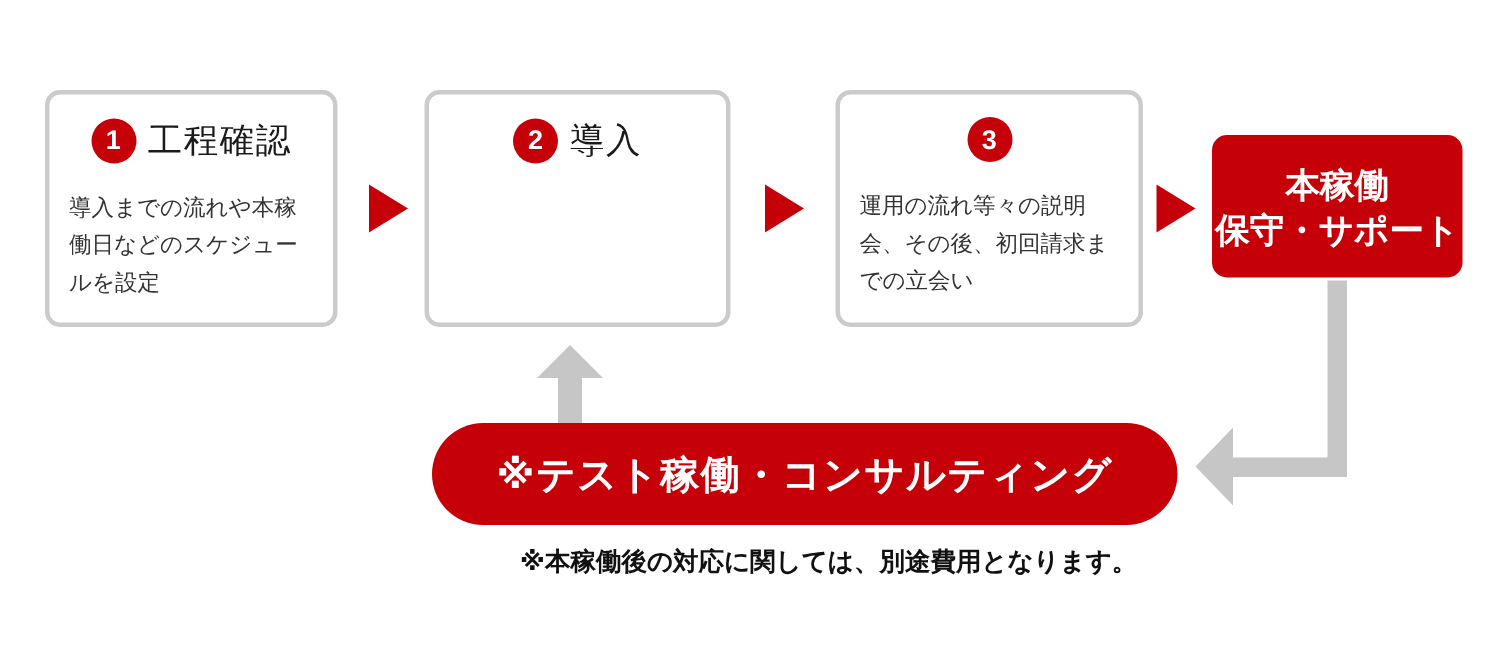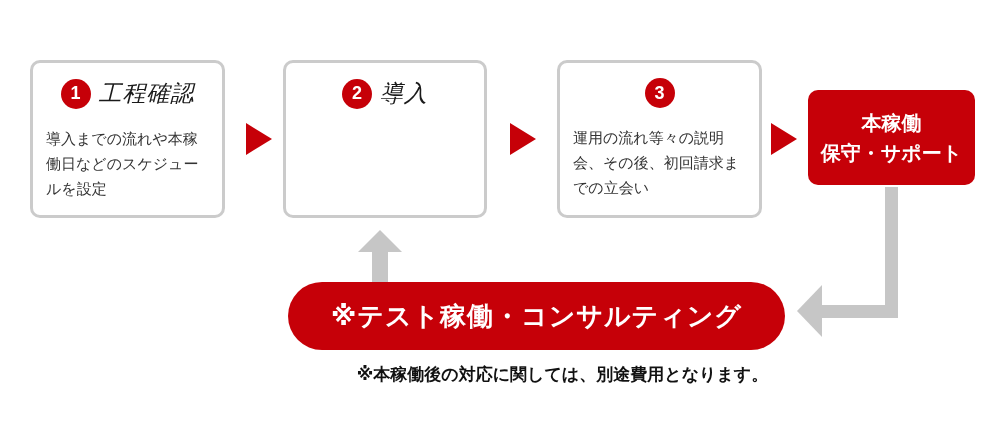--- a/index.html
+++ b/index.html
@@ -20,31 +20,31 @@
     border:3px solid var(--box-border);border-radius:10px;
   }
   .step1{left:30px;width:195px;}
   .step2{left:283px;width:204px;}
   .step3{left:557px;width:205px;}
   .step-header{display:flex;align-items:center;justify-content:center;gap:8px;margin-top:15px;}
   .badge{
     width:30px;height:30px;border-radius:50%;background:var(--red);color:#fff;
     font-weight:bold;font-size:18px;display:flex;align-items:center;justify-content:center;flex:0 0 auto;
   }
-  .step-title{font-size:23px;color:var(--title-text);letter-spacing:1px;white-space:nowrap;font-style:italic;}
+  .step-title{font-size:23px;color:var(--title-text);letter-spacing:1px;white-space:nowrap;}
   .step-body{margin:17px 13px 0;font-size:15px;line-height:25px;color:var(--body-text);text-align:left;}
   .tri-right{
     position:absolute;top:123px;width:0;height:0;
     border-top:16px solid transparent;border-bottom:16px solid transparent;
     border-left:26px solid var(--red);
   }
   .tri1{left:246px;} .tri2{left:510px;} .tri3{left:771px;}
   .final-box{
     position:absolute;left:808px;top:90px;width:167px;height:95px;background:var(--red);
-    border-radius:10px;color:#fff;font-weight:bold;font-size:20px;line-height:30px;
+    border-radius:10px;color:#fff;font-weight:bold;font-size:23px;line-height:30px;
     display:flex;flex-direction:column;align-items:center;justify-content:center;text-align:right;
   }
   .up-arrow-head{
     position:absolute;left:358px;top:230px;width:0;height:0;
     border-left:22px solid transparent;border-right:22px solid transparent;
     border-bottom:22px solid var(--arrow-gray);
   }
   .up-arrow-shaft{position:absolute;left:372px;top:250px;width:16px;height:32px;background:var(--arrow-gray);}
   .elbow-v{position:absolute;left:885px;top:187px;width:13px;height:131px;background:var(--arrow-gray);}
   .elbow-h{position:absolute;left:820px;top:305px;width:78px;height:13px;background:var(--arrow-gray);}
@@ -52,21 +52,21 @@
     position:absolute;left:797px;top:285px;width:0;height:0;
     border-top:26px solid transparent;border-bottom:26px solid transparent;
     border-right:25px solid var(--arrow-gray);
   }
   .pill{
     position:absolute;left:288px;top:282px;width:497px;height:68px;border-radius:34px;
     background:var(--red);color:#fff;font-weight:bold;font-size:26px;letter-spacing:1px;
     display:flex;align-items:center;justify-content:center;white-space:nowrap;
   }
   .note{
-    position:absolute;left:315px;top:363px;width:495px;text-align:center;
+    position:absolute;left:305px;top:363px;width:495px;text-align:center;
     font-size:17px;font-weight:bold;color:#111;
   }
 </style>
 </head>
 <body>
 
 <div class="canvas">
 
   <div class="step step1">
     <div class="step-header">

